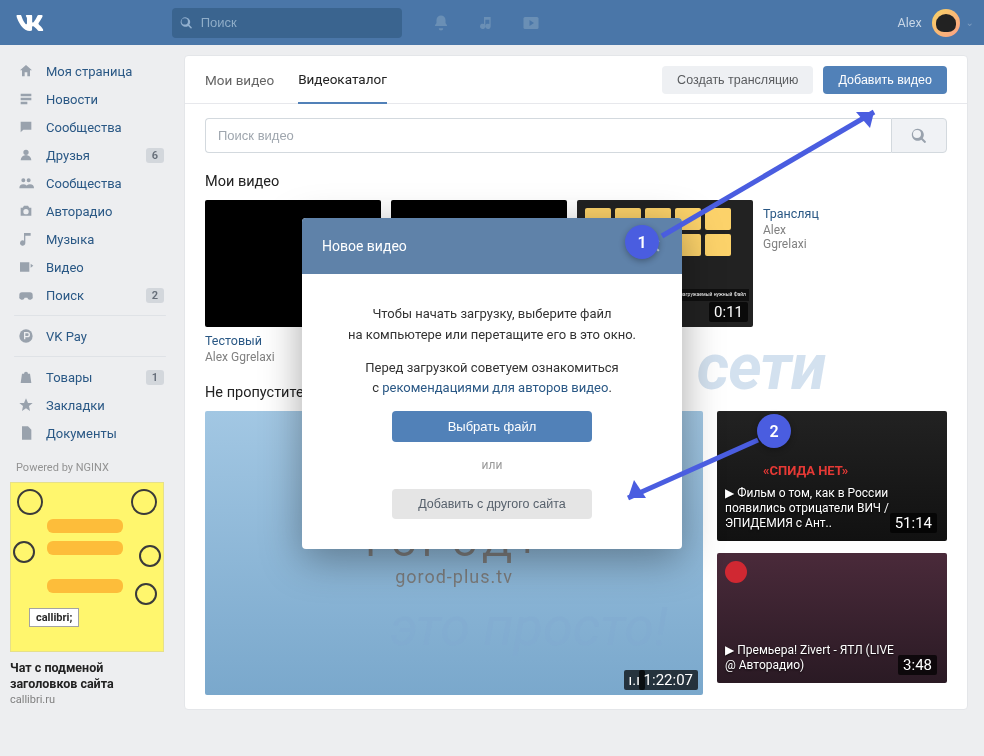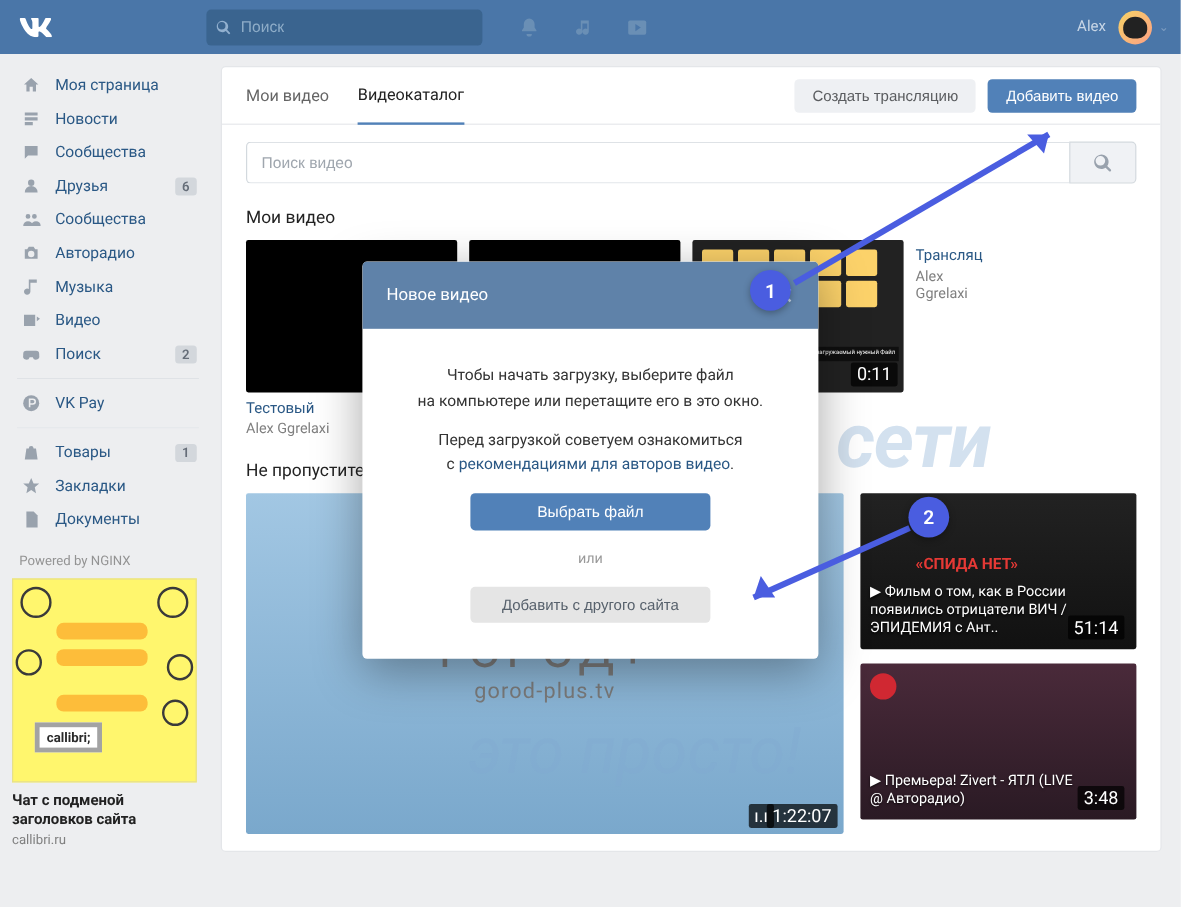--- a/index.html
+++ b/index.html
@@ -262,21 +262,21 @@
     <div class="adbox">
       <div class="adimg">
         <div class="circ" style="top:6px; left:6px; width:26px; height:26px;"></div>
         <div class="circ" style="top:6px; right:6px; width:26px; height:26px;"></div>
         <div class="circ" style="top:58px; left:2px; width:22px; height:22px;"></div>
         <div class="circ" style="top:62px; right:2px; width:22px; height:22px;"></div>
         <div class="circ" style="top:100px; right:6px; width:22px; height:22px;"></div>
         <div class="bubble" style="top:36px; left:36px; width:76px; height:14px;"></div>
         <div class="bubble" style="top:58px; left:36px; width:76px; height:14px;"></div>
         <div class="bubble" style="top:96px; left:36px; width:76px; height:14px;"></div>
-        <div style="position:absolute; bottom:24px; left:18px; background:#fff; padding:2px 6px; font-weight:700; font-size:11px; border:4px solid #a3a3a3;">callibri;</div>
+        <div style="position:absolute; bottom:24px; left:18px; background:#fff; padding:2px 6px; font-weight:700; font-size:11px; border:1px solid #a3a3a3;">callibri;</div>
       </div>
       <div class="adt1">Чат с подменой заголовков сайта</div>
       <div class="adt2">callibri.ru</div>
     </div>
   </div>
 
   <div class="main">
     <div class="panel">
       <div class="tabs">
         <div class="tab">Мои видео</div>

